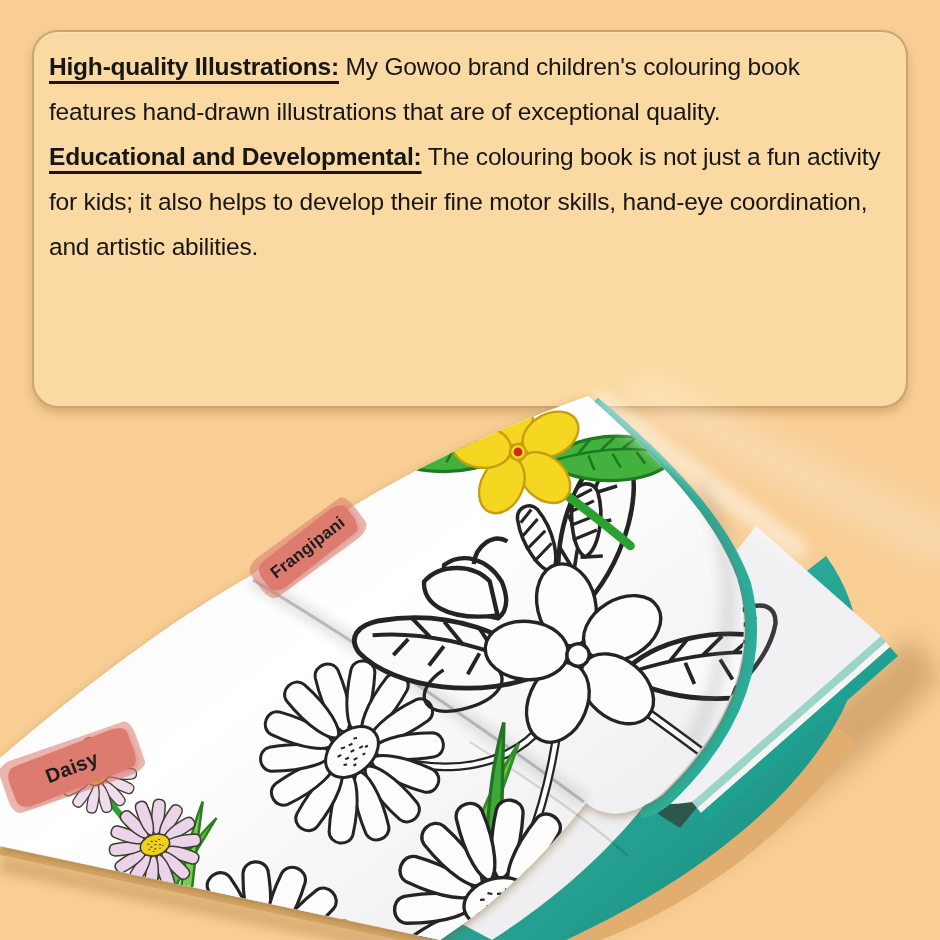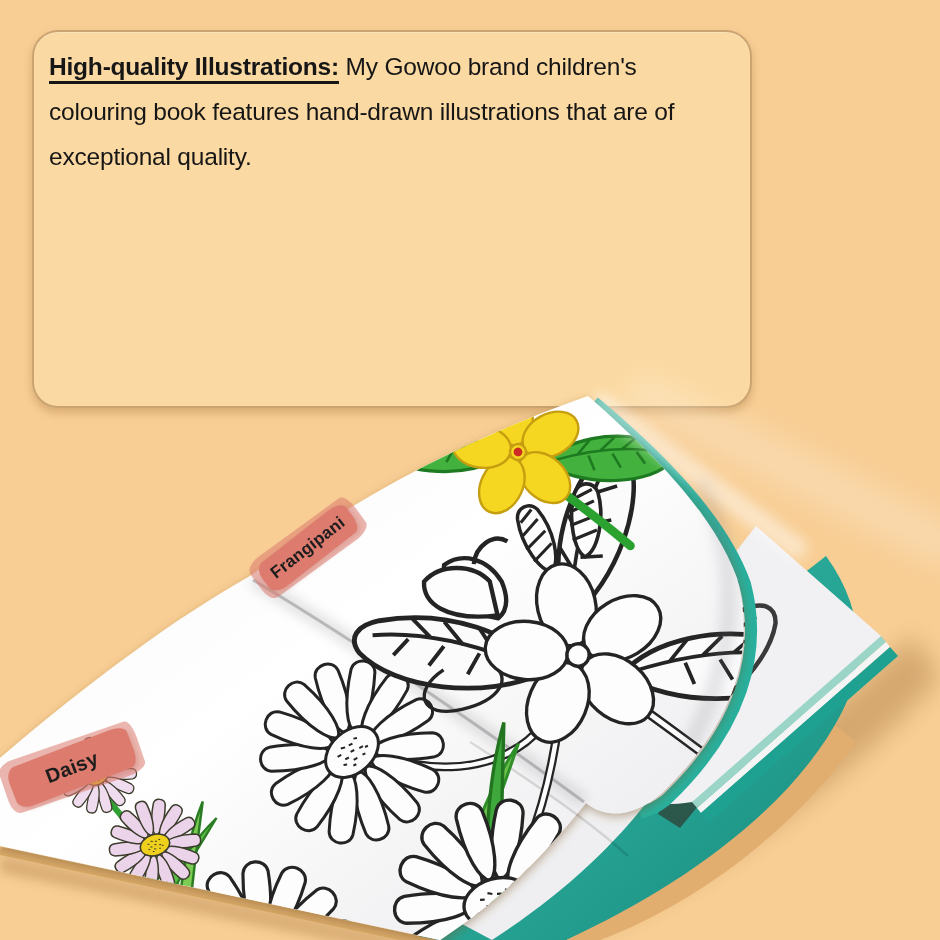--- a/index.html
+++ b/index.html
@@ -4,21 +4,21 @@
 <style>
   html,body{margin:0;padding:0;}
   body{
     width:940px;height:940px;position:relative;overflow:hidden;
     background:#F8CE95;
     font-family:"Liberation Sans",sans-serif;
   }
   .stage{position:absolute;inset:0;}
   
   .feature-card{
-    position:absolute;left:32px;top:30px;width:720px;height:378px;
+    position:absolute;left:32px;top:30px;width:876px;height:378px;
     box-sizing:border-box;
     background:#FBD9A2;
     border:2px solid rgba(163,121,72,.55);
     border-radius:26px;
     box-shadow:0 5px 8px rgba(148,98,40,.32), inset 0 1px 0 rgba(255,255,255,.25);
     padding:12px 22px 0 15px;
     z-index:1;
   }
   .feature{
     margin:0;font-size:24.5px;line-height:45px;color:#161616;letter-spacing:-0.2px;
@@ -55,20 +55,21 @@
     transform:rotate(-21deg);font-size:20px;letter-spacing:.3px;
   }
 </style>
 </head>
 <body>
 
 <div class="stage">
 
   <section class="feature-card">
     <p class="feature"><span class="feature-title">High-quality Illustrations:</span> <span>My Gowoo brand children's colouring book features hand-drawn illustrations that are of exceptional quality.</span></p>
+    <p class="feature"><span class="feature-title">Educational and Developmental:</span> <span>The colouring book is not just a fun activity for kids; it also helps to develop their fine motor skills, hand-eye coordination, and artistic abilities.</span></p>
   </section>
 
   <div class="book-scene">
     <svg width="940" height="940" viewBox="0 0 940 940">
       <defs>
         <linearGradient id="pageGrad" x1="0" y1="0" x2="1" y2="1">
           <stop offset="0" stop-color="#F6F6F7"></stop>
           <stop offset="0.45" stop-color="#FFFFFF"></stop>
           <stop offset="0.8" stop-color="#F0F0F2"></stop>
           <stop offset="1" stop-color="#E5E5E9"></stop>

